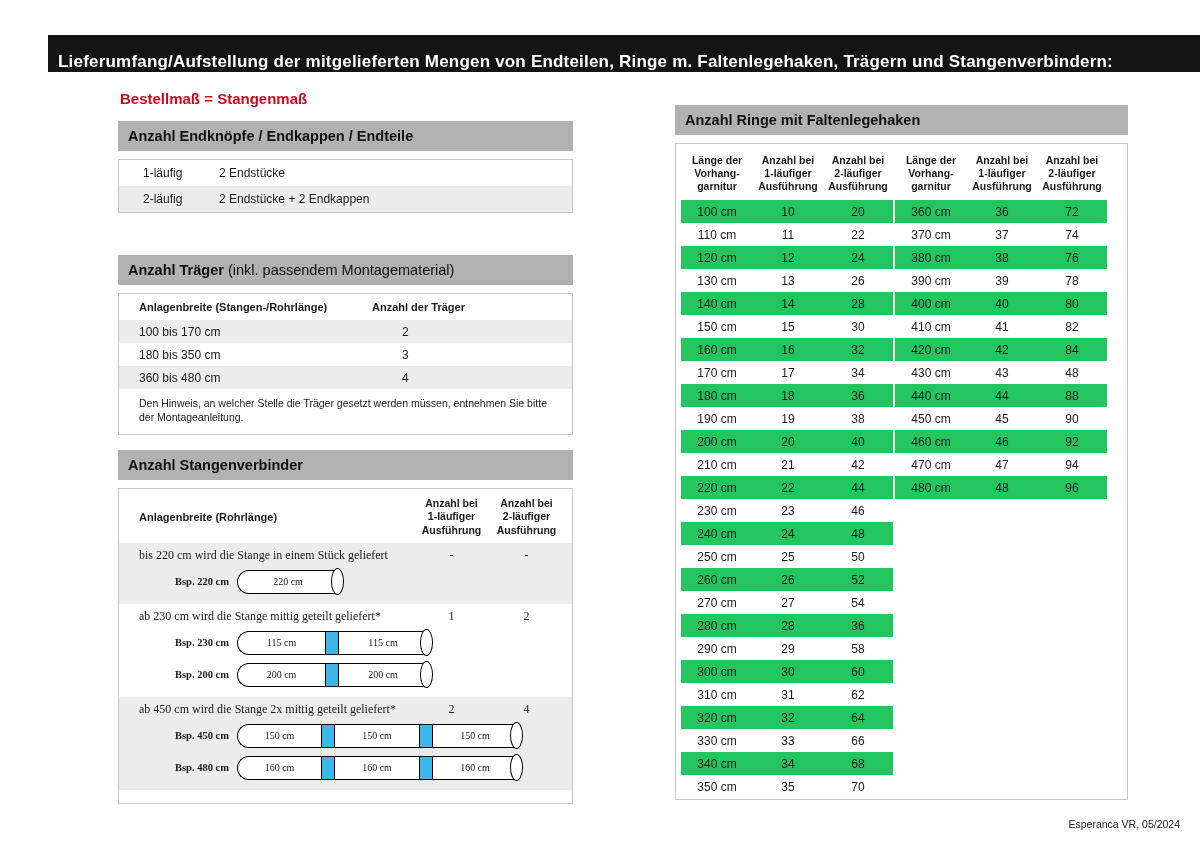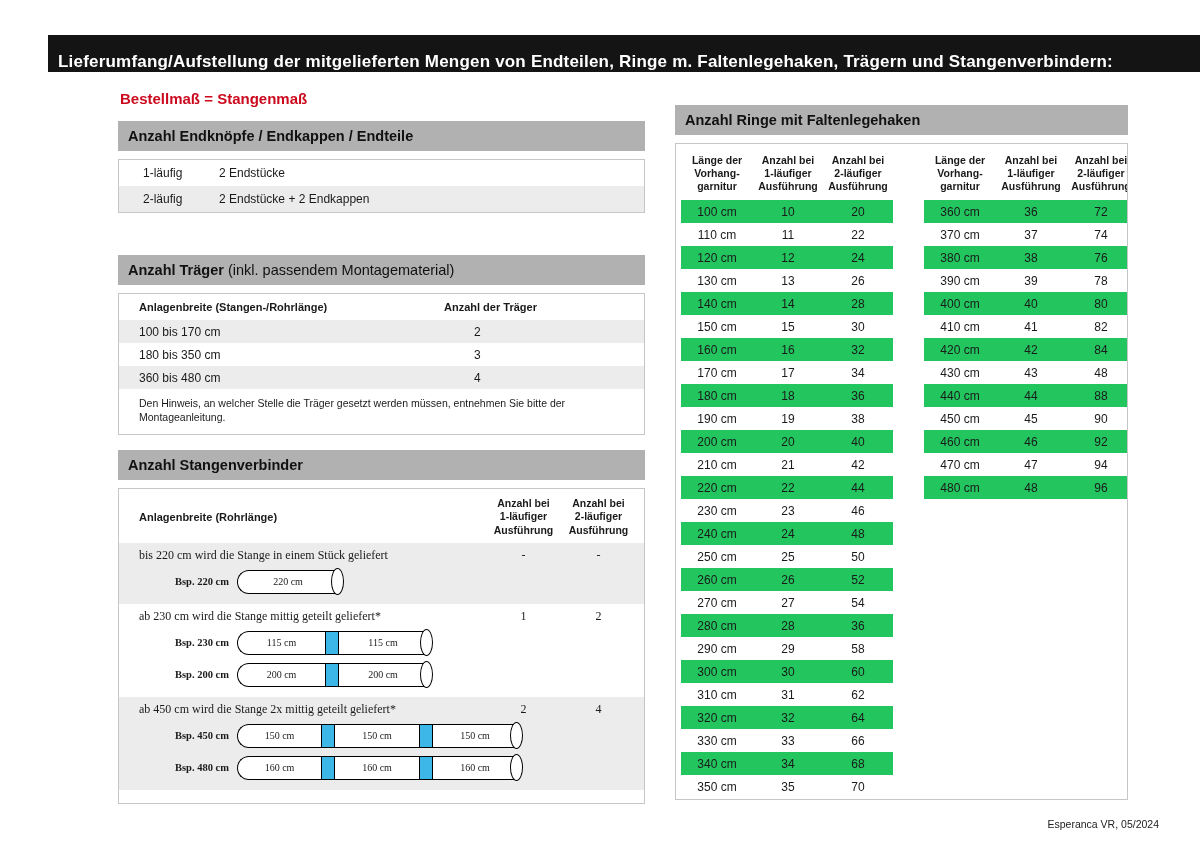--- a/index.html
+++ b/index.html
@@ -6,21 +6,21 @@
   html,body { background:#ffffff; }
   .page {
     position:relative; width:1200px; height:849px; background:#ffffff;
     font-family:"Liberation Sans", sans-serif; color:#1a1a1a; overflow:hidden;
   }
   .titlebar {
     position:absolute; left:48px; top:35px; width:1152px; height:37px;
     background:#141414; color:#ffffff; display:flex; align-items:flex-end;
     padding-left:10px; font-size:17px; font-weight:bold; letter-spacing:0.2px;
   }
-  .left-col { position:absolute; left:118px; top:90px; width:527px; }
+  .left-col { position:absolute; left:118px; top:90px; width:455px; }
   .right-col { position:absolute; left:675px; top:105px; width:453px; }
   .subtitle { color:#cc0a1e; font-size:15px; font-weight:bold; margin:0 0 14px 2px; }
   .section-header {
     background:#b1b1b1; height:30px; display:flex; align-items:center;
     padding-left:10px; font-size:14.5px; font-weight:bold; margin-bottom:8px; color:#111;
   }
   .section-header .normal { font-weight:normal; white-space:pre; }
   .box { border:1px solid #c6c6c6; background:#ffffff; }
 
   
@@ -66,30 +66,30 @@
     border-top:1.6px solid #000; border-bottom:1.6px solid #000;
     border-left:1.4px solid #000; border-right:1.4px solid #000;
   }
   .rod-end {
     width:13px; height:27px; border:1.6px solid #000; border-radius:50%;
     background:#ffffff; margin-left:-7px; flex:none; position:relative; z-index:2;
   }
   .vb-footnote { padding:8px 10px 8px 8px; font-size:10.5px; line-height:1.35; }
 
   
-  .ring-box { height:657px; overflow:hidden; display:flex; gap:31px; padding:6px 20px 0 5px; }
+  .ring-box { height:657px; overflow:hidden; display:flex; gap:2px; padding:6px 20px 0 5px; }
   .ring-group { width:212px; }
   .ring-headrow { display:flex; margin-bottom:4px; min-height:46px; align-items:flex-start; padding-top:4px; }
   .rch { font-size:10.5px; font-weight:bold; text-align:center; white-space:pre-line; line-height:1.25; }
   .c0 { width:72px; } .c1 { width:70px; } .c2 { width:70px; }
   .ring-row { display:flex; align-items:center; height:23px; font-size:12px; }
   .ring-row.alt { background:#22c55e; }
   .rcell { text-align:center; }
 
-  .footer { position:absolute; right:41px; top:818px; font-size:10.5px; color:#222; }
+  .footer { position:absolute; right:20px; top:818px; font-size:10.5px; color:#222; }
 </style>
 </head>
 <body>
 
 <div class="page">
 
   <div class="titlebar">
     <span>Lieferumfang/Aufstellung der mitgelieferten Mengen von Endteilen, Ringe m. Faltenlegehaken, Trägern und Stangenverbindern:</span>
   </div>
 

